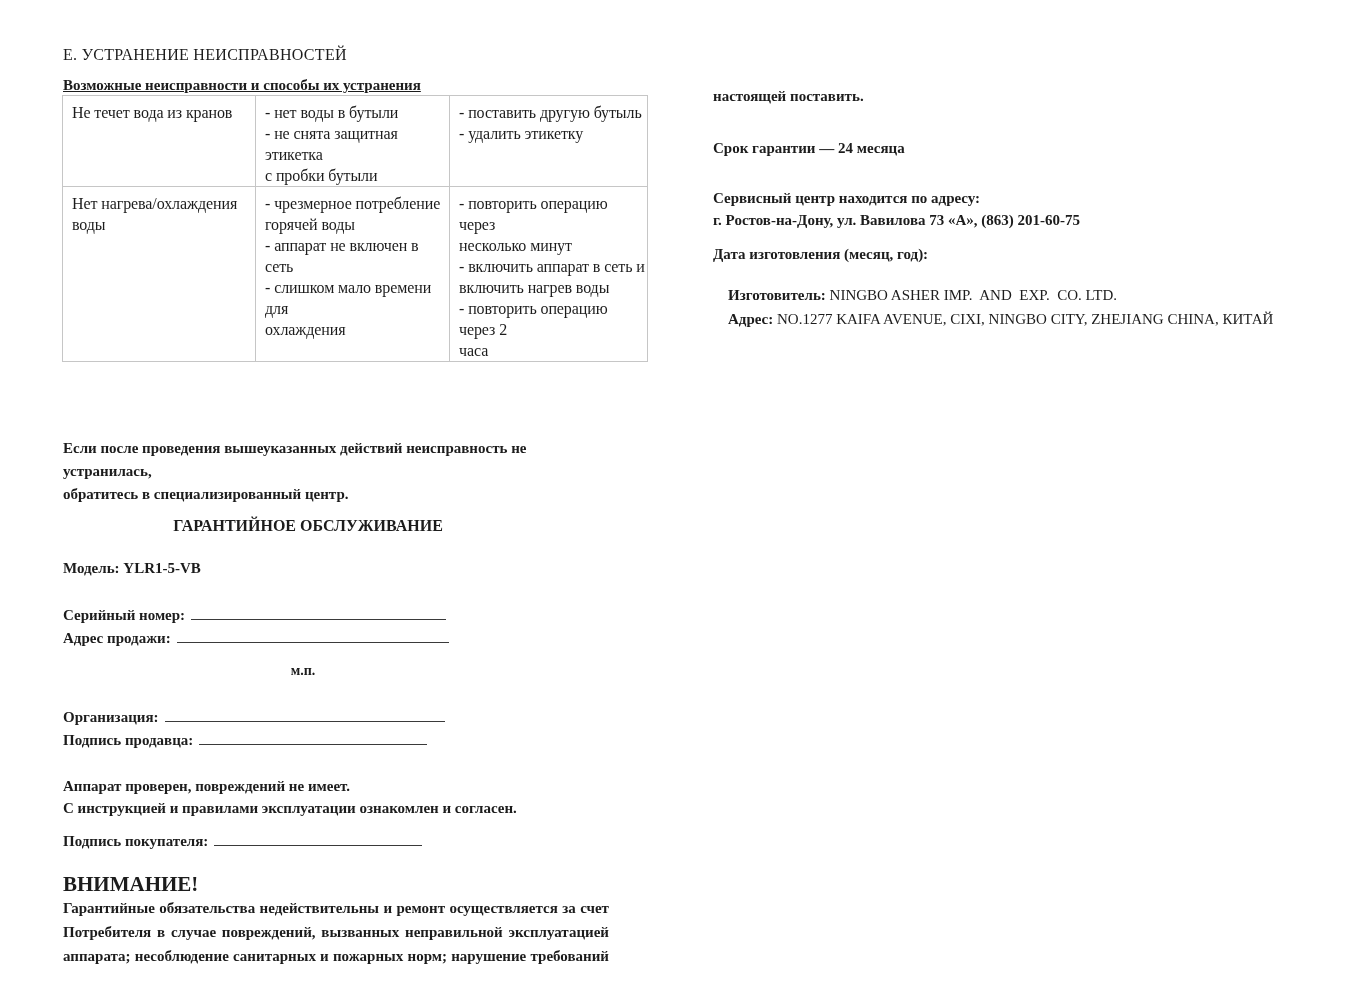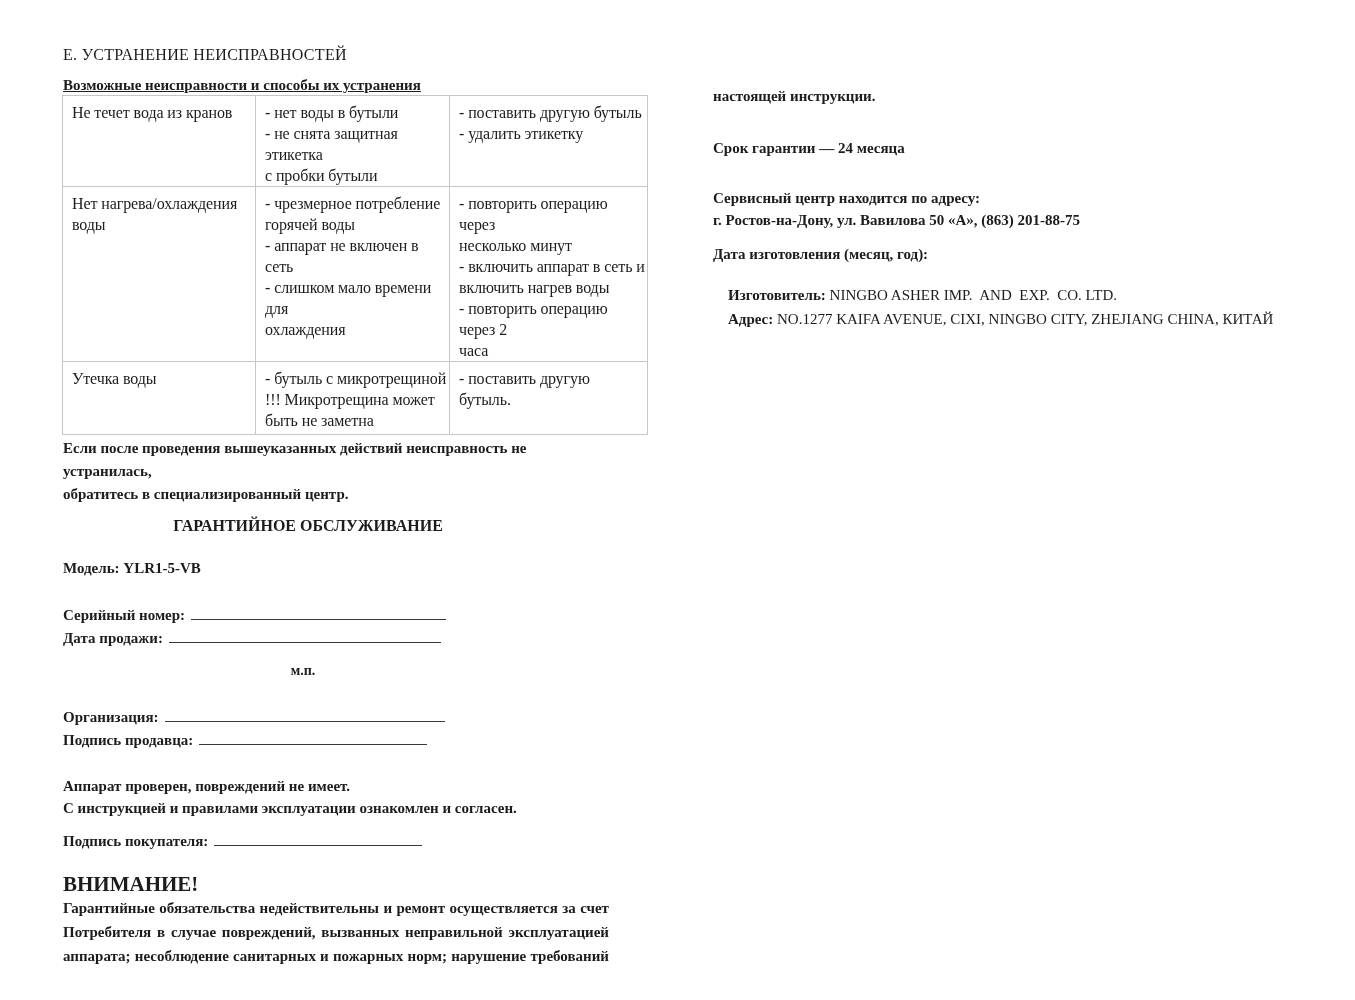--- a/index.html
+++ b/index.html
@@ -81,45 +81,38 @@
 - аппарат не включен в сеть
 - слишком мало времени для
 охлаждения</td>
     <td class="col-remedy">- повторить операцию через
 несколько минут
 - включить аппарат в сеть и
 включить нагрев воды
 - повторить операцию через 2
 часа</td>
   </tr>
-  <tr class="r3">
-    <td class="col-problem">Утечка воды</td>
-    <td class="col-cause">- бутыль с микротрещиной
-!!! Микротрещина может
-быть не заметна</td>
-    <td class="col-remedy">- поставить другую бутыль.</td>
-  </tr>
 </tbody>
   </table>
 
 <div class="abs note-after-table">Если после проведения вышеуказанных действий неисправность не устранилась,
 обратитесь в специализированный центр.</div>
 
 <div class="abs warranty-title">ГАРАНТИЙНОЕ ОБСЛУЖИВАНИЕ</div>
 
 <div class="abs form-line" style="top:560px;">
   <span>Модель: YLR1-5-VB</span>
 </div>
 
 <div class="abs form-line" style="top:606px;">
   <span>Серийный номер:</span><span class="blank b-serial"></span>
 </div>
 
 <div class="abs form-line" style="top:629px;">
-  <span>Дата продажи:</span><span class="blank b-date"></span>
+  <span>Адрес продажи:</span><span class="blank b-date"></span>
 </div>
 
 <div class="abs stamp">м.п.</div>
 
 <div class="abs form-line" style="top:708px;">
   <span>Организация:</span><span class="blank b-org"></span>
 </div>
 
 <div class="abs form-line" style="top:731px;">
   <span>Подпись продавца:</span><span class="blank b-seller"></span>
@@ -129,24 +122,24 @@
 <div class="abs form-line" style="top:800px;">С инструкцией и правилами эксплуатации ознакомлен и согласен.</div>
 
 <div class="abs form-line" style="top:832px;">
   <span>Подпись покупателя:</span><span class="blank b-buyer"></span>
 </div>
 
 <div class="abs attention-title">ВНИМАНИЕ!</div>
 <div class="abs attention-text">Гарантийные обязательства недействительны и ремонт осуществляется за счет Потребителя в случае повреждений, вызванных неправильной эксплуатацией аппарата; несоблюдение санитарных и пожарных норм; нарушение требований</div>
 
 <div class="right-col">
-  <div class="rline rt0">настоящей инструкции.</div>
+  <div class="rline rt0">настоящей поставить.</div>
   <div class="rline rt1">Срок гарантии — 24 месяца</div>
   <div class="rline rt2">Сервисный центр находится по адресу:</div>
-  <div class="rline rt3">г. Ростов-на-Дону, ул. Вавилова 50 «А», (863) 201-88-75</div>
+  <div class="rline rt3">г. Ростов-на-Дону, ул. Вавилова 73 «А», (863) 201-60-75</div>
   <div class="rline rt4">Дата изготовления (месяц, год):</div>
   <div class="rline rt5">
     <span>Изготовитель:</span><span class="val"> NINGBO ASHER IMP.  AND  EXP.  CO. LTD.</span>
   </div>
   <div class="rline rt6">
     <span>Адрес:</span><span class="val"> NO.1277 KAIFA AVENUE, CIXI, NINGBO CITY, ZHEJIANG CHINA, КИТАЙ</span>
   </div>
 </div>
 
 </body></html>

